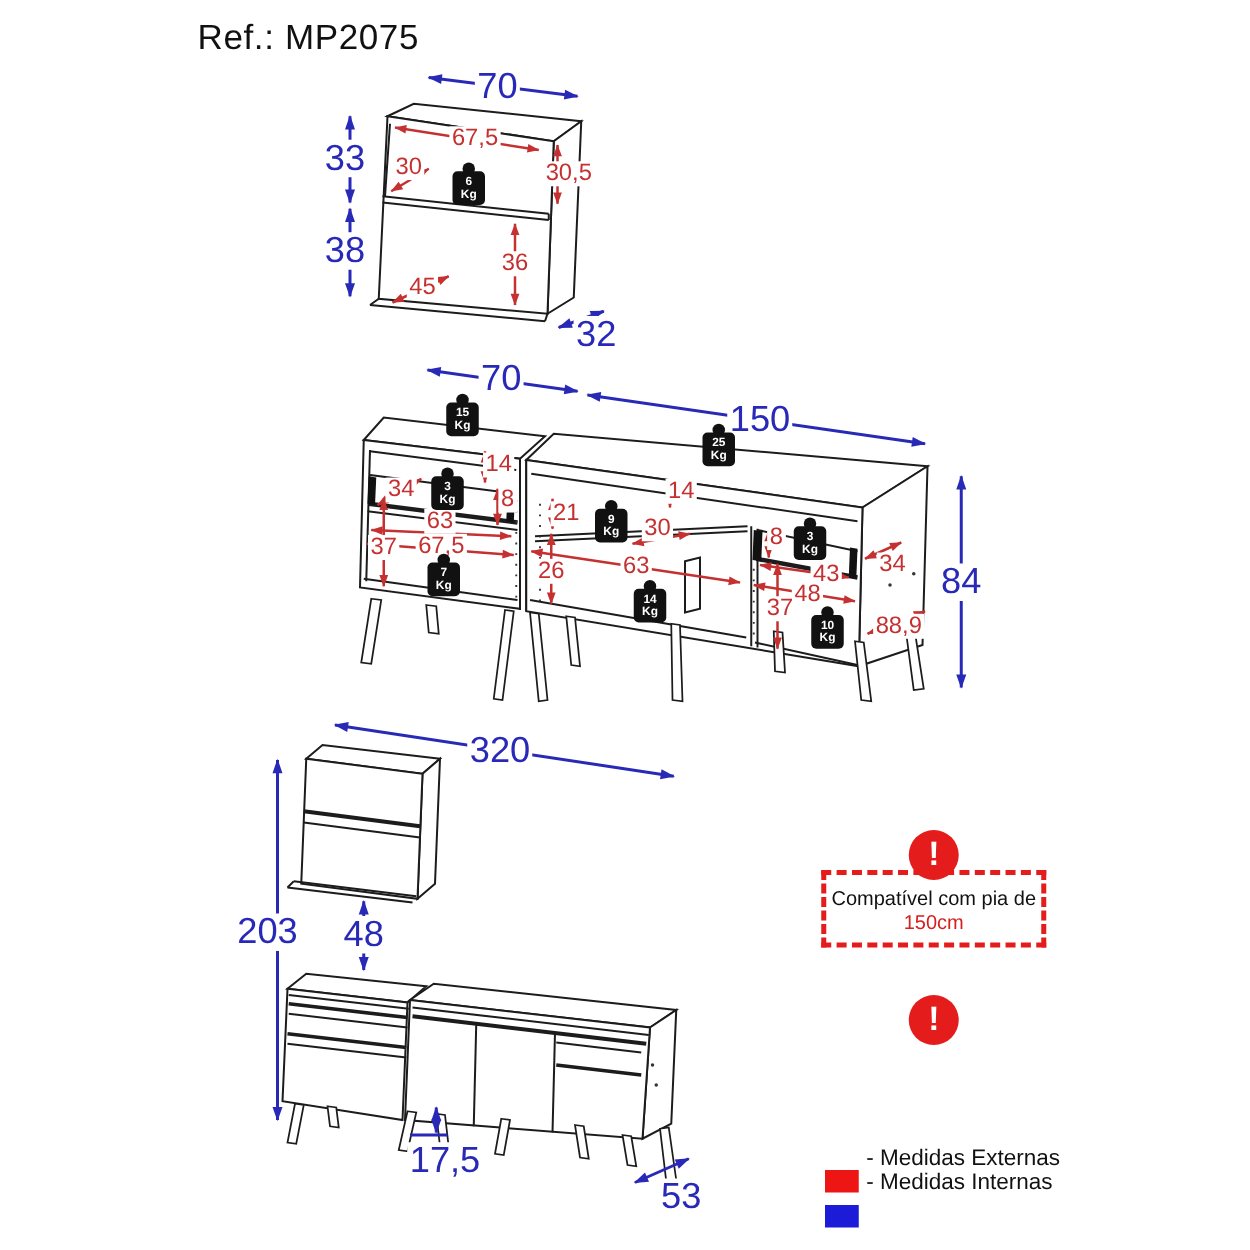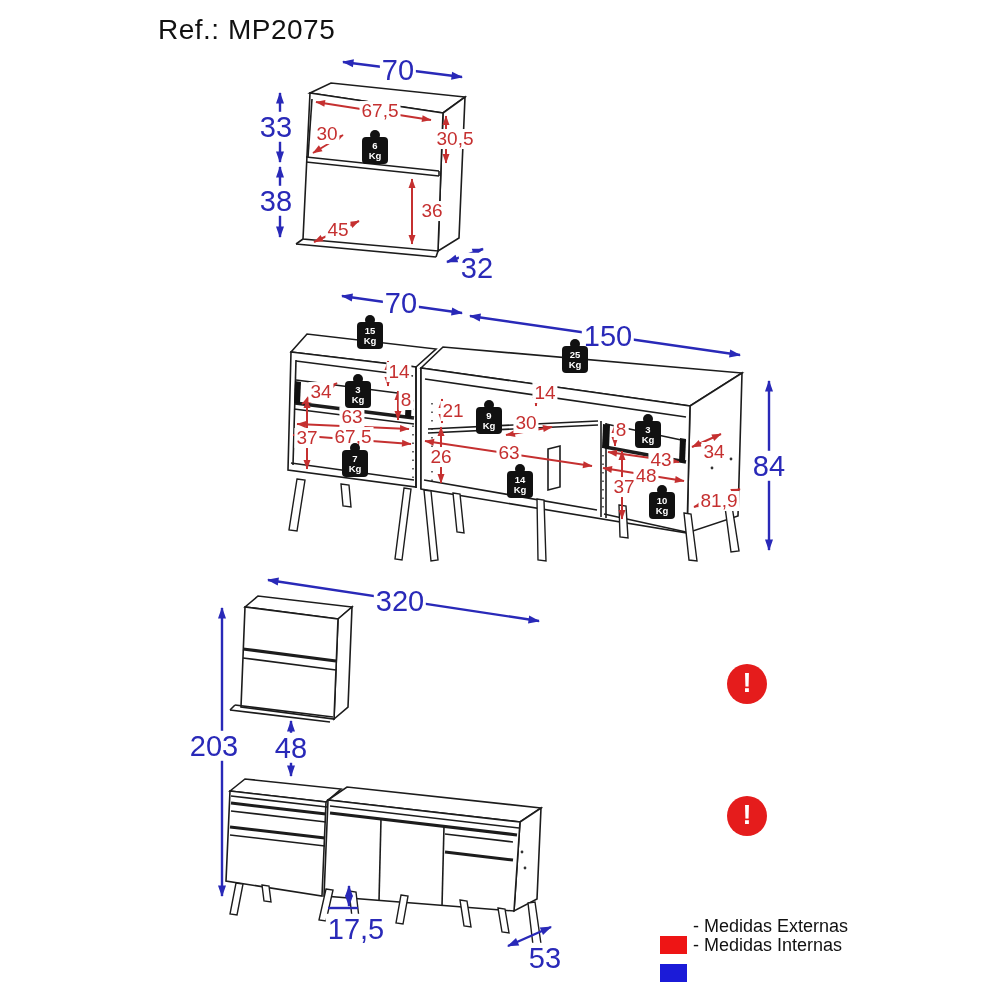--- a/index.html
+++ b/index.html
@@ -197,21 +197,21 @@
 
   <div id="title">Ref.: MP2075</div>
 
   <span class="d b" style="left:398px;top:70px">70</span>
   <span class="d b" style="left:276px;top:127px">33</span>
   <span class="d b" style="left:276px;top:201px">38</span>
   <span class="d b" style="left:477px;top:268px">32</span>
   <span class="d r" style="left:380px;top:111px">67,5</span>
   <span class="d r" style="left:327px;top:134px">30</span>
   <span class="d r" style="left:455px;top:139px">30,5</span>
-  <span class="d r" style="left:432px;top:211px">36</span>
+  <span class="d r" style="left:412px;top:211px">36</span>
   <span class="d r" style="left:338px;top:230px">45</span>
 
   <span class="d b" style="left:401px;top:303px">70</span>
   <span class="d b" style="left:608px;top:336px">150</span>
   <span class="d b" style="left:769px;top:466px">84</span>
   <span class="d r" style="left:399px;top:372px">14</span>
   <span class="d r" style="left:321px;top:392px">34</span>
   <span class="d r" style="left:406px;top:400px">8</span>
   <span class="d r" style="left:352px;top:417px">63</span>
   <span class="d r" style="left:307px;top:438px">37</span>
@@ -219,21 +219,21 @@
   <span class="d r" style="left:453px;top:411px">21</span>
   <span class="d r" style="left:526px;top:423px">30</span>
   <span class="d r" style="left:441px;top:457px">26</span>
   <span class="d r" style="left:509px;top:453px">63</span>
   <span class="d r" style="left:545px;top:393px">14</span>
   <span class="d r" style="left:621px;top:430px">8</span>
   <span class="d r" style="left:661px;top:460px">43</span>
   <span class="d r" style="left:646px;top:476px">48</span>
   <span class="d r" style="left:624px;top:487px">37</span>
   <span class="d r" style="left:714px;top:452px">34</span>
-  <span class="d r" style="left:719px;top:501px">81,9</span>
+  <span class="d r" style="left:719px;top:501px">88,9</span>
 
   <span class="d b" style="left:400px;top:601px">320</span>
   <span class="d b" style="left:214px;top:746px">203</span>
   <span class="d b" style="left:291px;top:748px">48</span>
   <span class="d b" style="left:356px;top:929px">17,5</span>
   <span class="d b" style="left:545px;top:958px">53</span>
 
   <div class="wt" style="left:362px;top:130px">
     <div class="knob"></div>
     <div class="body">
@@ -292,20 +292,24 @@
   </div>
   <div class="wt" style="left:649px;top:485px">
     <div class="knob"></div>
     <div class="body">
         <span>10</span>
         <span>Kg</span>
       </div>
   </div>
 
   <div class="alert" style="left:727px;top:664px">!</div>
+  <div class="badge" style="left:657px;top:696px">
+    <div>Compatível com pia de</div>
+    <div class="hl">150cm</div>
+  </div>
 
   <div class="alert" style="left:727px;top:796px">!</div>
 
   <div class="swatch red" style="left:660px;top:936px"></div>
   <div class="leg-label" style="left:693px;top:936px">- Medidas Internas</div>
   <div class="swatch blue" style="left:660px;top:964px"></div>
   <div class="leg-label" style="left:693px;top:917px">- Medidas Externas</div>
 
 </div>
 

